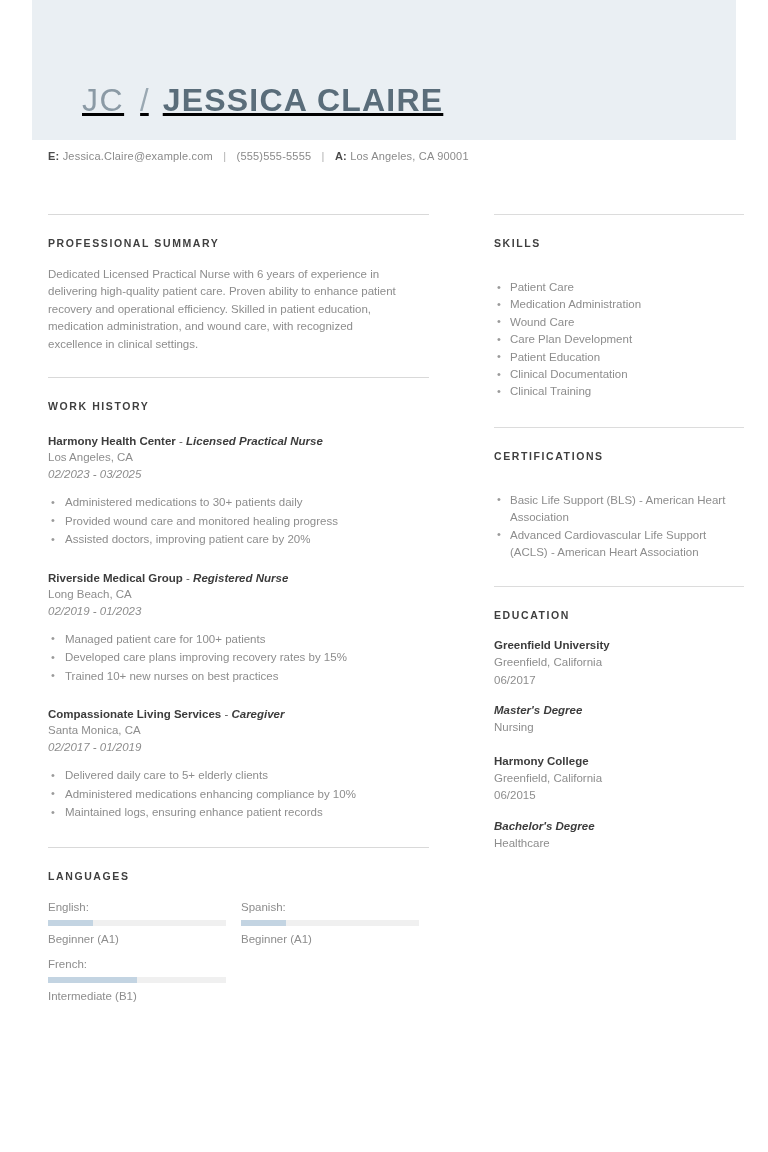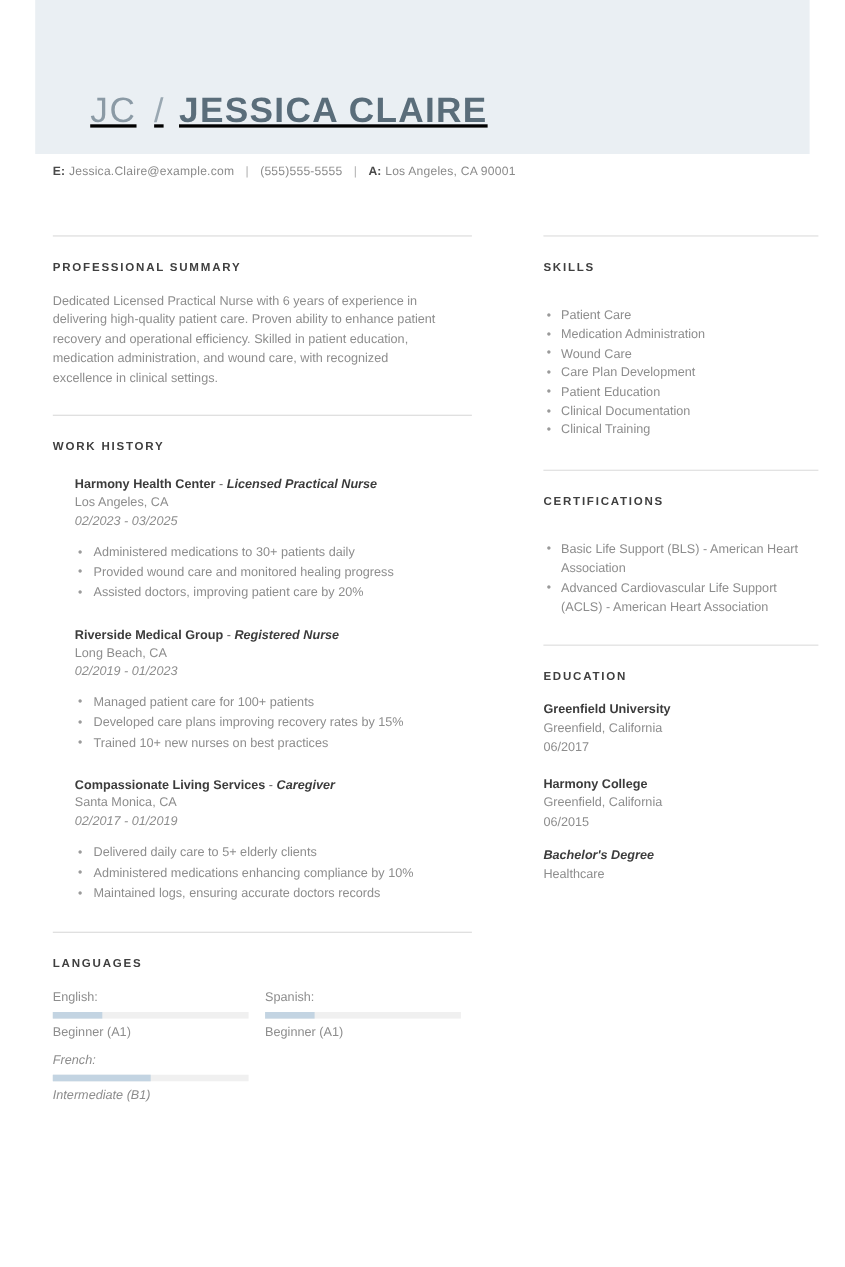--- a/index.html
+++ b/index.html
@@ -56,21 +56,21 @@
     letter-spacing: 1.6px; margin-top: 22px;
   }
 
   
   .summary {
     margin-top: 17px; font-size: 11.5px; line-height: 17.4px;
     color: #8d8d8d; width: 360px;
   }
 
   
-  .job { margin-top: 21px; margin-left: 20px; }
+  .job { margin-top: 21px; }
   .job:first-of-type { margin-top: 21px; }
   .job-title { font-size: 11.5px; color: #3c3c3c; line-height: 16px; }
   .job-title .org { font-weight: 700; }
   .job-title .dash { font-weight: 400; color: #5a5a5a; }
   .job-title .role { font-weight: 700; font-style: italic; }
   .job-loc  { font-size: 11.5px; color: #8d8d8d; line-height: 17px; }
   .job-dates{ font-size: 11.5px; color: #8d8d8d; font-style: italic; line-height: 17px; }
   ul.bullets { list-style: none; margin-top: 10px; }
   ul.bullets li {
     position: relative; padding-left: 17px;
@@ -87,21 +87,21 @@
     grid-template-columns: 193px 193px; row-gap: 0;
   }
   .lang-cell { width: 178px; }
   .lang-name { font-size: 11.5px; color: #8d8d8d; line-height: 19px; }
   .bar-track {
     width: 178px; height: 6px; background: #f0f0f0;
     margin: 3px 0 3px 0;
   }
   .bar-fill { height: 6px; background: #c3d4e2; }
   .lang-level { font-size: 11.5px; color: #8d8d8d; line-height: 20px; }
-  .lang-row2 { margin-top: 6px; font-style: italic; }
+  .lang-row2 { margin-top: 6px; }
 
   
   ul.plain { list-style: none; margin-top: 30px; }
   ul.plain li {
     position: relative; padding-left: 16px;
     font-size: 11.5px; color: #8d8d8d; line-height: 17.4px;
     margin-bottom: 0px;
   }
   ul.plain li::before {
     content: "•"; position: absolute; left: 3px; top: -0.5px;
@@ -176,21 +176,21 @@
 
     <div class="job">
       <div class="job-title">
         <span class="org">Compassionate Living Services</span><span class="dash"> - </span><span class="role">Caregiver</span>
       </div>
       <div class="job-loc">Santa Monica, CA</div>
       <div class="job-dates">02/2017 - 01/2019</div>
       <ul class="bullets">
         <li>Delivered daily care to 5+ elderly clients</li>
         <li>Administered medications enhancing compliance by 10%</li>
-        <li>Maintained logs, ensuring accurate doctors records</li>
+        <li>Maintained logs, ensuring enhance patient records</li>
       </ul>
     </div>
 
     <div class="rule" style="margin-top:25px"></div>
     <div class="sec-title">LANGUAGES</div>
 
     <div class="lang-grid">
       <div class="lang-cell">
         <div class="lang-name">English:</div>
         <div class="bar-track">
@@ -241,20 +241,24 @@
     </ul>
 
     <div class="rule short" style="margin-top:25px"></div>
     <div class="sec-title">EDUCATION</div>
 
     <div class="edu-block">
       <div class="edu-name">Greenfield University</div>
       <div class="edu-sub">Greenfield, California</div>
       <div class="edu-sub">06/2017</div>
     </div>
+    <div class="edu-block tight">
+      <div class="edu-deg">Master's Degree</div>
+      <div class="edu-sub">Nursing</div>
+    </div>
 
     <div class="edu-block">
       <div class="edu-name">Harmony College</div>
       <div class="edu-sub">Greenfield, California</div>
       <div class="edu-sub">06/2015</div>
     </div>
     <div class="edu-block tight">
       <div class="edu-deg">Bachelor's Degree</div>
       <div class="edu-sub">Healthcare</div>
     </div>

